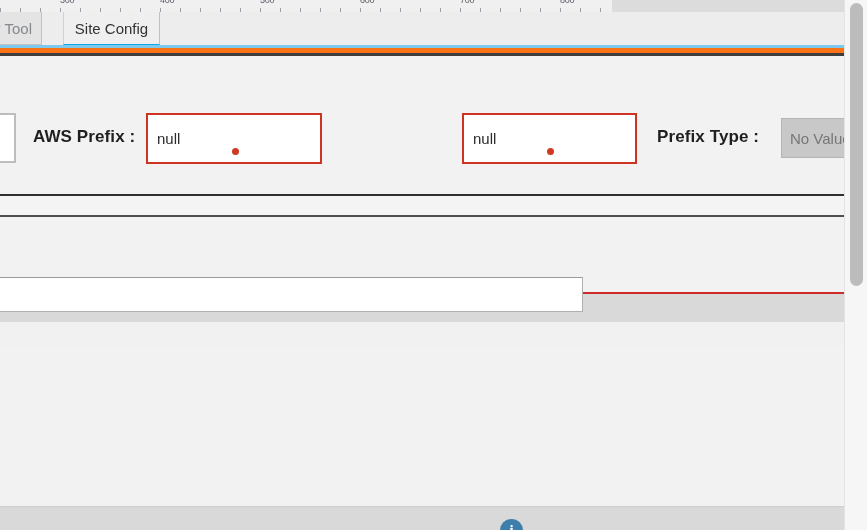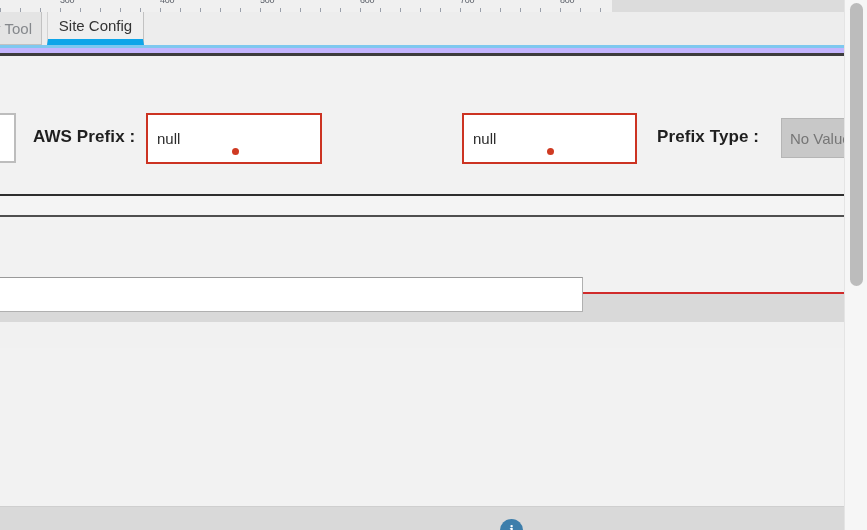--- a/index.html
+++ b/index.html
@@ -12,21 +12,21 @@
     height: 530px;
     overflow: hidden;
     font-family: "Liberation Sans", sans-serif;
     -webkit-font-smoothing: antialiased;
   }
 
   #app {
     position: relative;
     width: 867px;
     height: 530px;
-    background: #c4b5fd;
+    background: #f97316;
   }
 
   
   .ruler {
     position: absolute;
     left: 0;
     top: 0;
     width: 845px;
     height: 12px;
     background: #f0f0f0;
@@ -89,28 +89,28 @@
     left: -42px;
     width: 84px;
     background: #e4e4e4;
     color: #85888c;
     border-right: 1px solid #c2c2c2;
     border-bottom: 1px solid #c2c2c2;
     justify-content: flex-end;
     padding-right: 9px;
   }
   .tab-active {
-    left: 47px;
+    left: 63px;
     width: 97px;
     background: #efefef;
     color: #333333;
     font-weight: normal;
     border-left: 1px solid #d2d2d2;
     border-right: 1px solid #c2c2c2;
-    border-bottom: 6px solid #0ea5e9;
+    border-bottom: 1px solid #0ea5e9;
   }
   .tab-rest {
     position: absolute;
     left: 145px;
     top: 0;
     width: 700px;
     height: 33px;
     background: #ededed;
     border-bottom: 1px solid #c8c8c8;
   }

